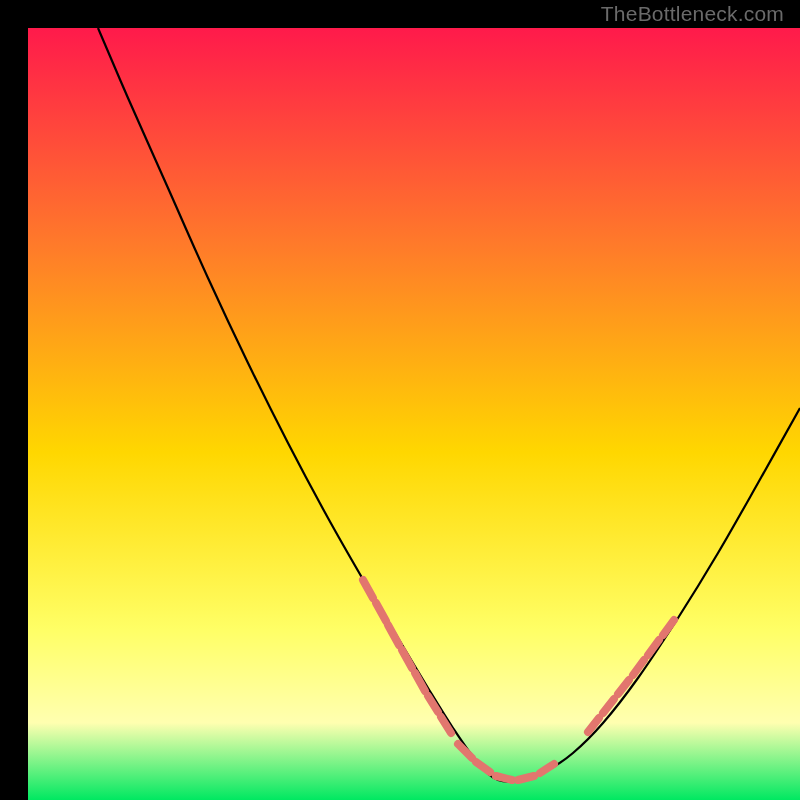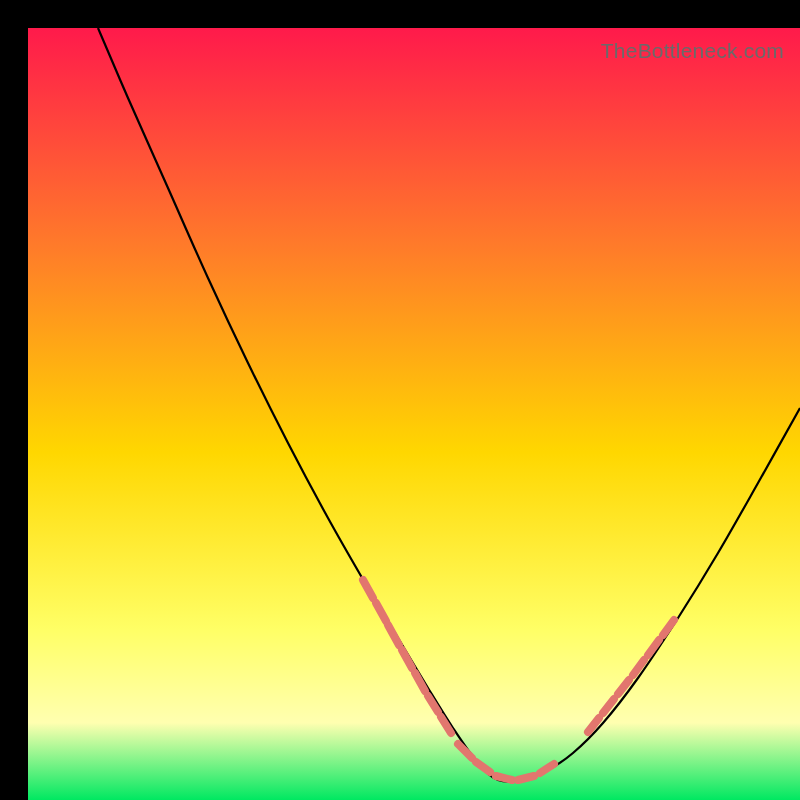--- a/index.html
+++ b/index.html
@@ -28,21 +28,20 @@
   }
   .watermark {
     position: absolute;
     top: 2px;
     right: 16px;
     color: #6a6a6a;
     font-size: 21px;
     font-weight: 500;
     letter-spacing: 0.2px;
     user-select: none;
-    margin-top: 37px;
   }
 </style>
 </head>
 <body>
 
 <div class="frame">
   <svg class="plot" width="772" height="772" viewBox="0 0 772 772">
     <defs>
       <linearGradient id="bg" x1="0" y1="0" x2="0" y2="1">
         <stop offset="0%" stop-color="#ff1a4b"></stop>

